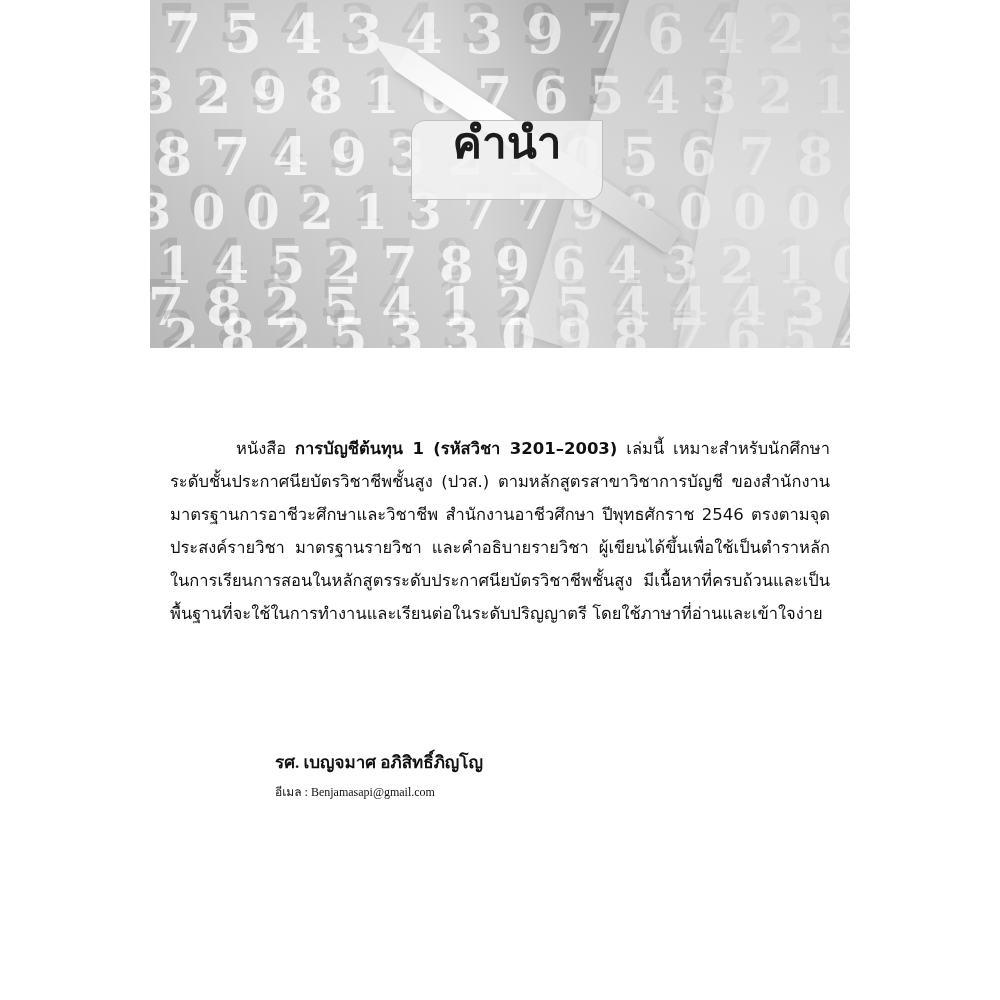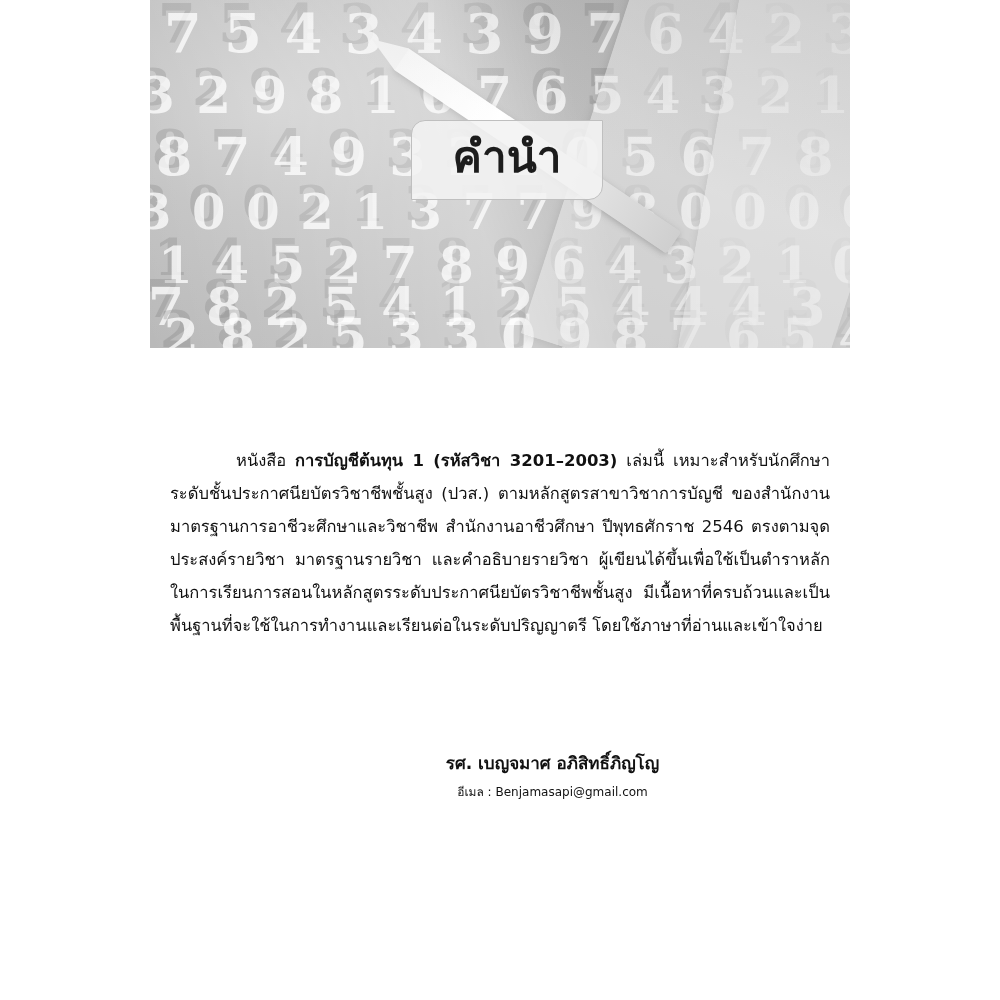--- a/index.html
+++ b/index.html
@@ -89,56 +89,56 @@
     position: absolute;
     left: 411px;
     top: 120px;
     width: 192px;
     height: 80px;
     background: rgba(243,243,243,0.88);
     border: 1px solid #bfbfbf;
     border-top-left-radius: 14px;
     border-bottom-right-radius: 14px;
     display: flex;
-    align-items: center;
     justify-content: center;
   }
   .title-tab .title-text {
     font-family: "DejaVu Sans", sans-serif;
     font-size: 44px;
     font-weight: 700;
     color: #1c1c1c;
     line-height: 1;
     padding-bottom: 6px;
   }
 
   
   .body-wrap {
     position: absolute;
     left: 170px;
     top: 432px;
     width: 660px;
   }
   p.para {
-    margin: 12px 0 18px 0;
+    margin: 0 0 18px 0;
     font-size: 16.5px;
     line-height: 33px;
     color: #111111;
     text-align: justify;
     text-justify: inter-word;
   }
   p.para.indent { text-indent: 66px; }
   .bold { font-weight: 700; }
 
   .signature {
     position: absolute;
     left: 170px;
     top: 748px;
     width: 660px;
-    text-align: center;
+    text-align: left;
+    font-family: Liberation Serif, serif;
   }
   .sig-name {
     font-size: 17px;
     font-weight: 700;
     color: #111111;
     line-height: 30px;
     padding-left: 105px;
   }
   .sig-mail {
     font-size: 12px;

